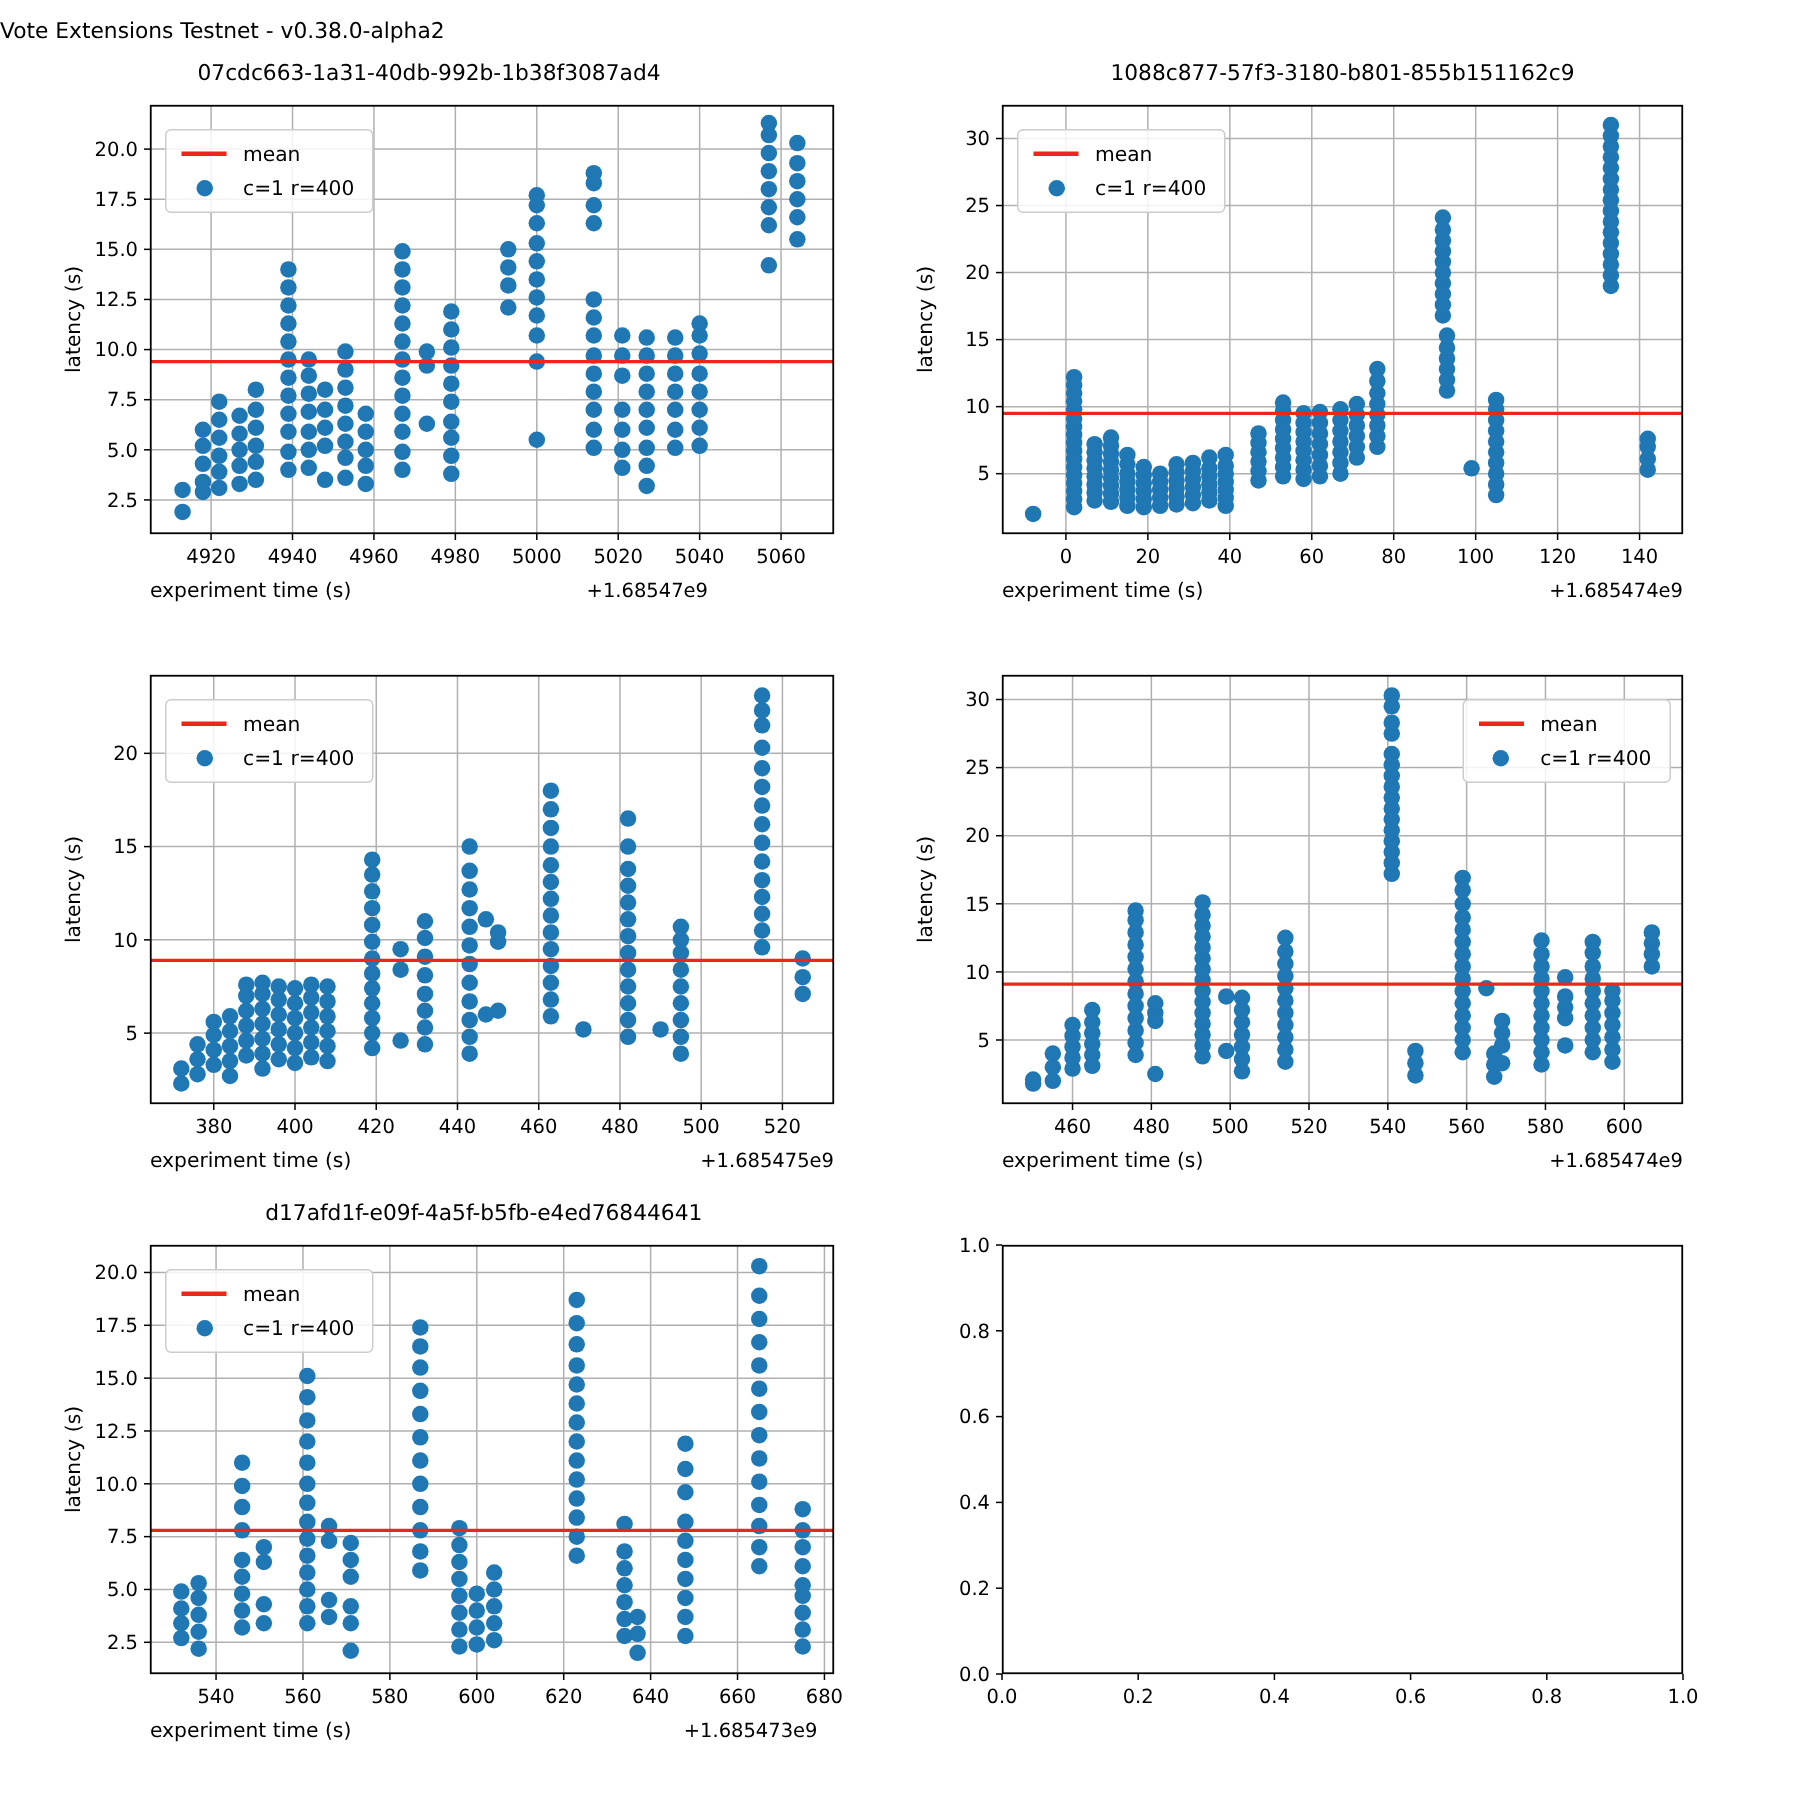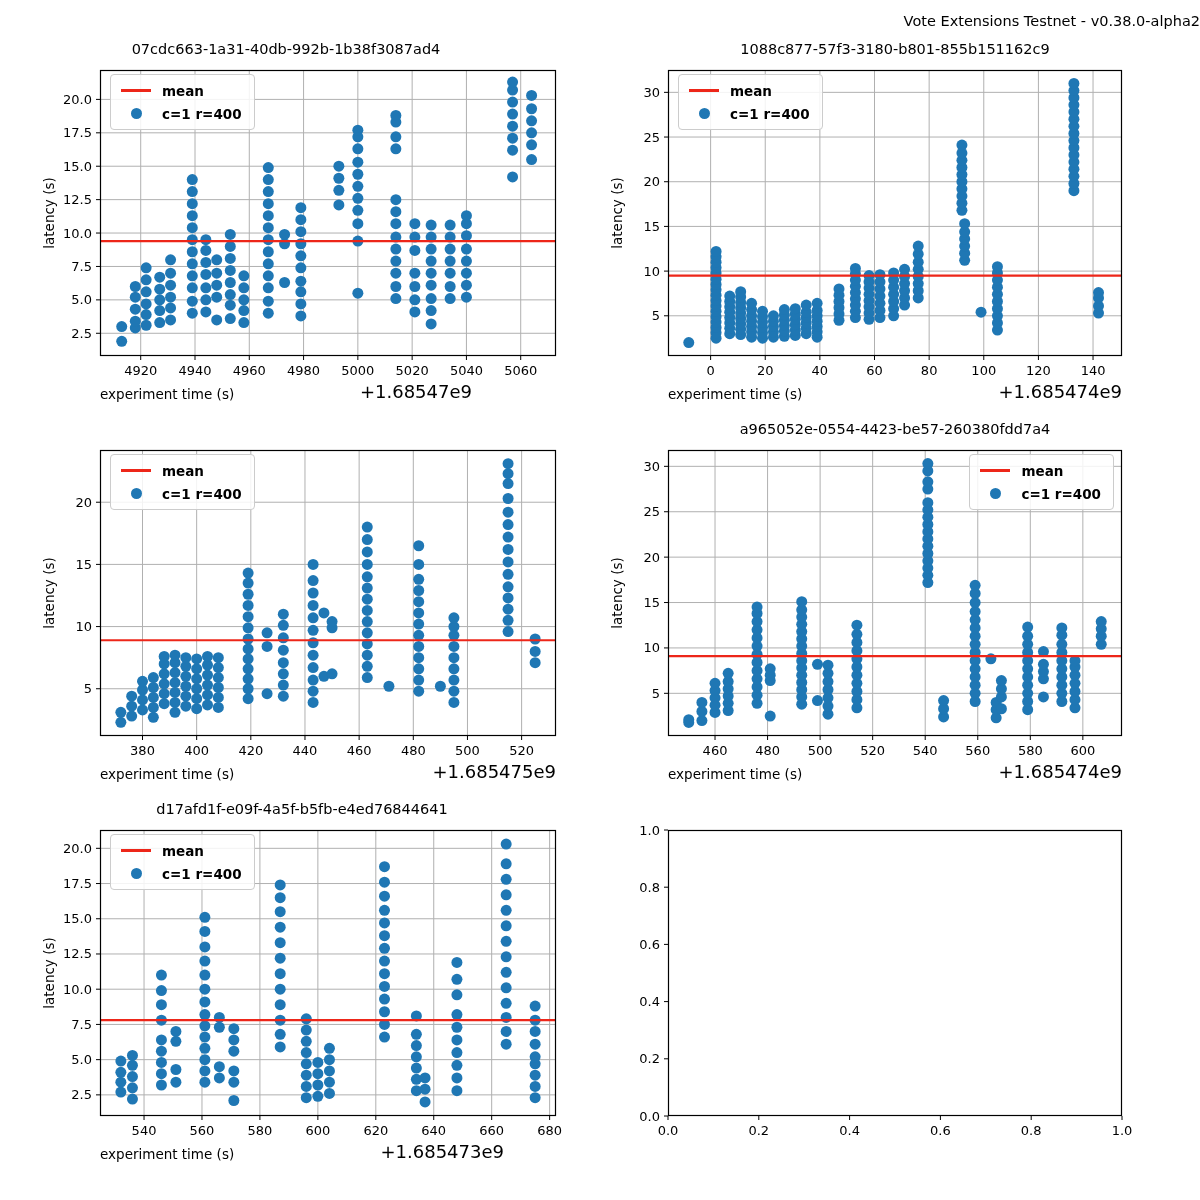--- a/index.html
+++ b/index.html
@@ -1,60 +1,59 @@
 <!DOCTYPE html>
 <html style="--mean-color: #ed2619; --point-color: #1f77b4;"><head>
 <meta charset="utf-8">
 <style>
   html,body{margin:0;padding:0;}
   body{
     width:1200px;height:1200px;position:relative;background:#ffffff;
     font-family:"DejaVu Sans", sans-serif;color:#000;overflow:hidden;
   }
   .fig-title{
-    position:absolute;top:13px;left:0;width:1200px;text-align:right;
+    position:absolute;top:13px;left:0;width:1200px;text-align:left;
     font-size:14.5px;
   }
   .subplot{position:absolute;}
   .sp-title{
     position:absolute;left:0;right:0;top:-29px;text-align:center;font-size:14.5px;
     white-space:nowrap;
   }
   .sp-xlabel{
     position:absolute;left:0;right:0;bottom:-46px;text-align:left;font-size:13.5px;
   }
   .sp-offset{
-    position:absolute;right:0;bottom:-46px;font-size:18px;
+    position:absolute;right:0;bottom:-46px;font-size:13px;
   }
   .sp-ylabel{
     position:absolute;left:-51px;top:50%;
     transform:translate(-50%,-50%) rotate(-90deg);
     font-size:13.5px;white-space:nowrap;
   }
   .axes-svg{position:absolute;left:0;top:0;overflow:visible;}
   svg text{font:13px "DejaVu Sans", sans-serif;fill:#000;}
   .legend{
-    position:absolute;top:4px;left:10px;z-index:5;
+    position:absolute;top:16px;left:10px;z-index:5;
     background:rgba(255,255,255,0.85);
     border:1px solid #cccccc;border-radius:4px;
     padding:4px 12px 4px 8px;
-    font-weight:bold;
   }
   .legend.right{left:auto;right:8px;}
   .lrow{display:flex;align-items:center;height:23px;}
   .lsw{width:34px;display:flex;justify-content:center;align-items:center;}
   .lline{width:30px;height:0;border-top:3px solid var(--mean-color,#ed2619);}
   .ldot{width:11px;height:11px;border-radius:50%;background:var(--point-color,#1f77b4);}
   .ltext{margin-left:9px;font-size:13.5px;white-space:nowrap;}
   
   .s0{left:100px;top:70px;width:372px;height:286px;}
   .s1{left:668px;top:70px;width:454px;height:286px;}
   .s2{left:100px;top:450px;width:456px;height:286px;}
   .s3{left:668px;top:450px;width:454px;height:286px;}
-  .s4{left:100px;top:830px;width:404px;height:286px;}
+  .s4{left:100px;top:830px;width:404px;height:286px;padding-left:41px;}
   .s5{left:668px;top:830px;width:454px;height:286px;}
 </style>
 </head>
 <body>
 
 <div class="fig-title">Vote Extensions Testnet - v0.38.0-alpha2</div>
 
 <div class="subplot s0">
   <div class="sp-title">07cdc663-1a31-40db-992b-1b38f3087ad4</div>
   <div class="sp-ylabel">latency (s)</div>
@@ -733,21 +732,20 @@
     <div class="lrow">
       <span class="lsw">
           <span class="ldot"></span>
         </span>
       <span class="ltext">c=1 r=400</span>
     </div>
   </div>
 </div>
 
 <div class="subplot s3">
-  <div class="sp-title">a965052e-0554-4423-be57-260380fdd7a4</div>
   <div class="sp-ylabel">latency (s)</div>
   <div class="sp-xlabel">experiment time (s)</div>
   <div class="sp-offset">+1.685474e9</div>
   <svg class="axes-svg" width="454" height="286">
       <line x1="47.028935185185134" x2="47.028935185185134" y1="0" y2="286" stroke="#b0b0b0" stroke-width="1"></line>
       <line x1="99.57523148148145" x2="99.57523148148145" y1="0" y2="286" stroke="#b0b0b0" stroke-width="1"></line>
       <line x1="152.12152777777777" x2="152.12152777777777" y1="0" y2="286" stroke="#b0b0b0" stroke-width="1"></line>
       <line x1="204.66782407407408" x2="204.66782407407408" y1="0" y2="286" stroke="#b0b0b0" stroke-width="1"></line>
       <line x1="257.2141203703704" x2="257.2141203703704" y1="0" y2="286" stroke="#b0b0b0" stroke-width="1"></line>
       <line x1="309.7604166666667" x2="309.7604166666667" y1="0" y2="286" stroke="#b0b0b0" stroke-width="1"></line>

